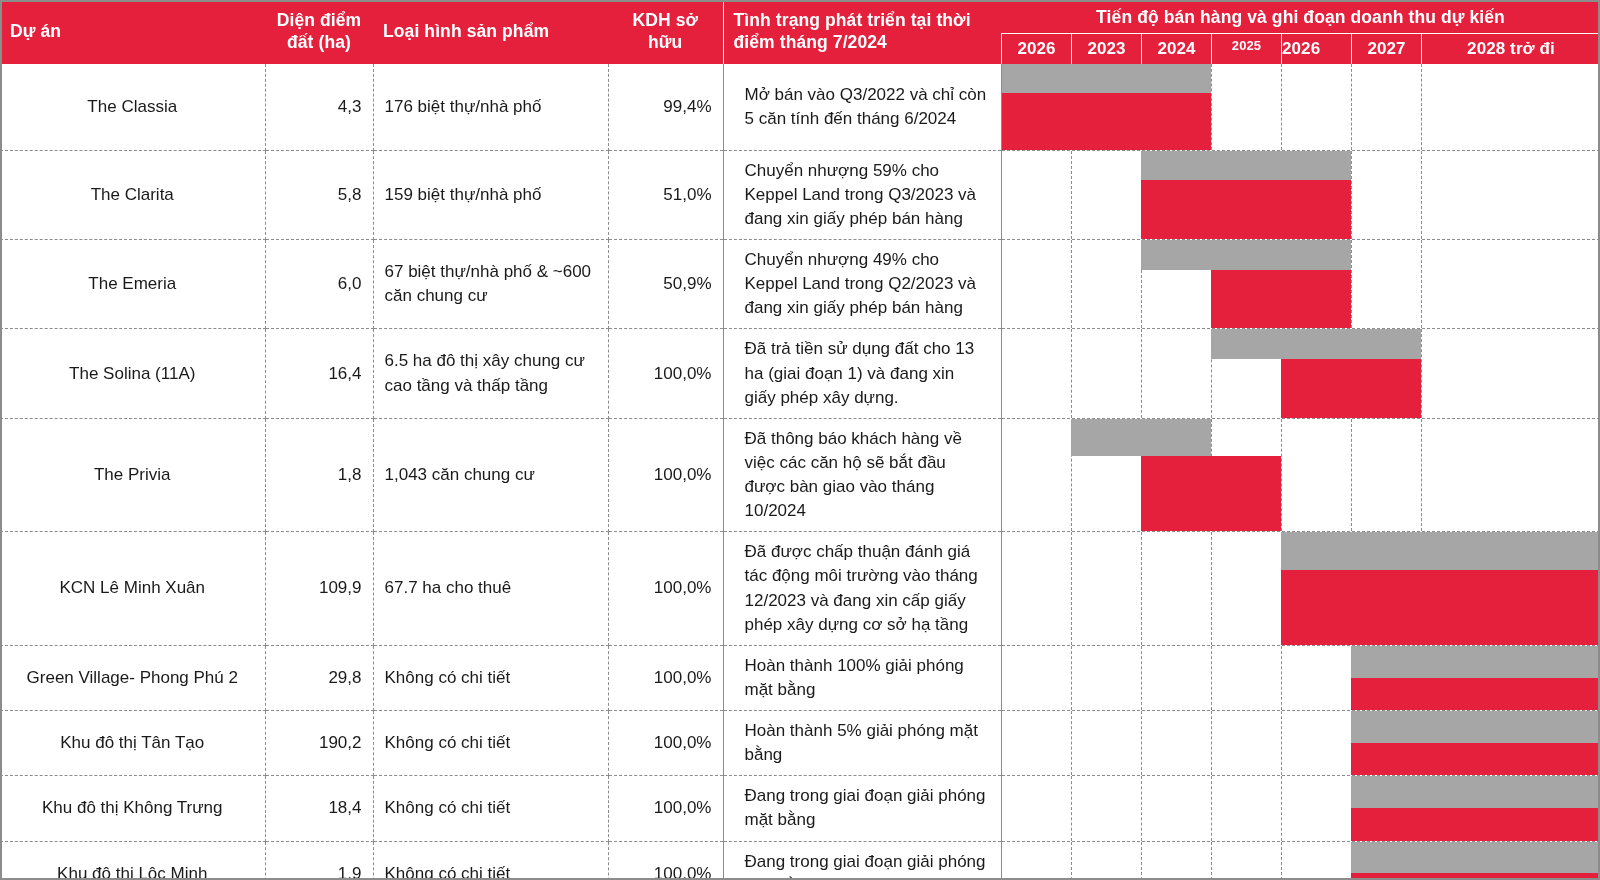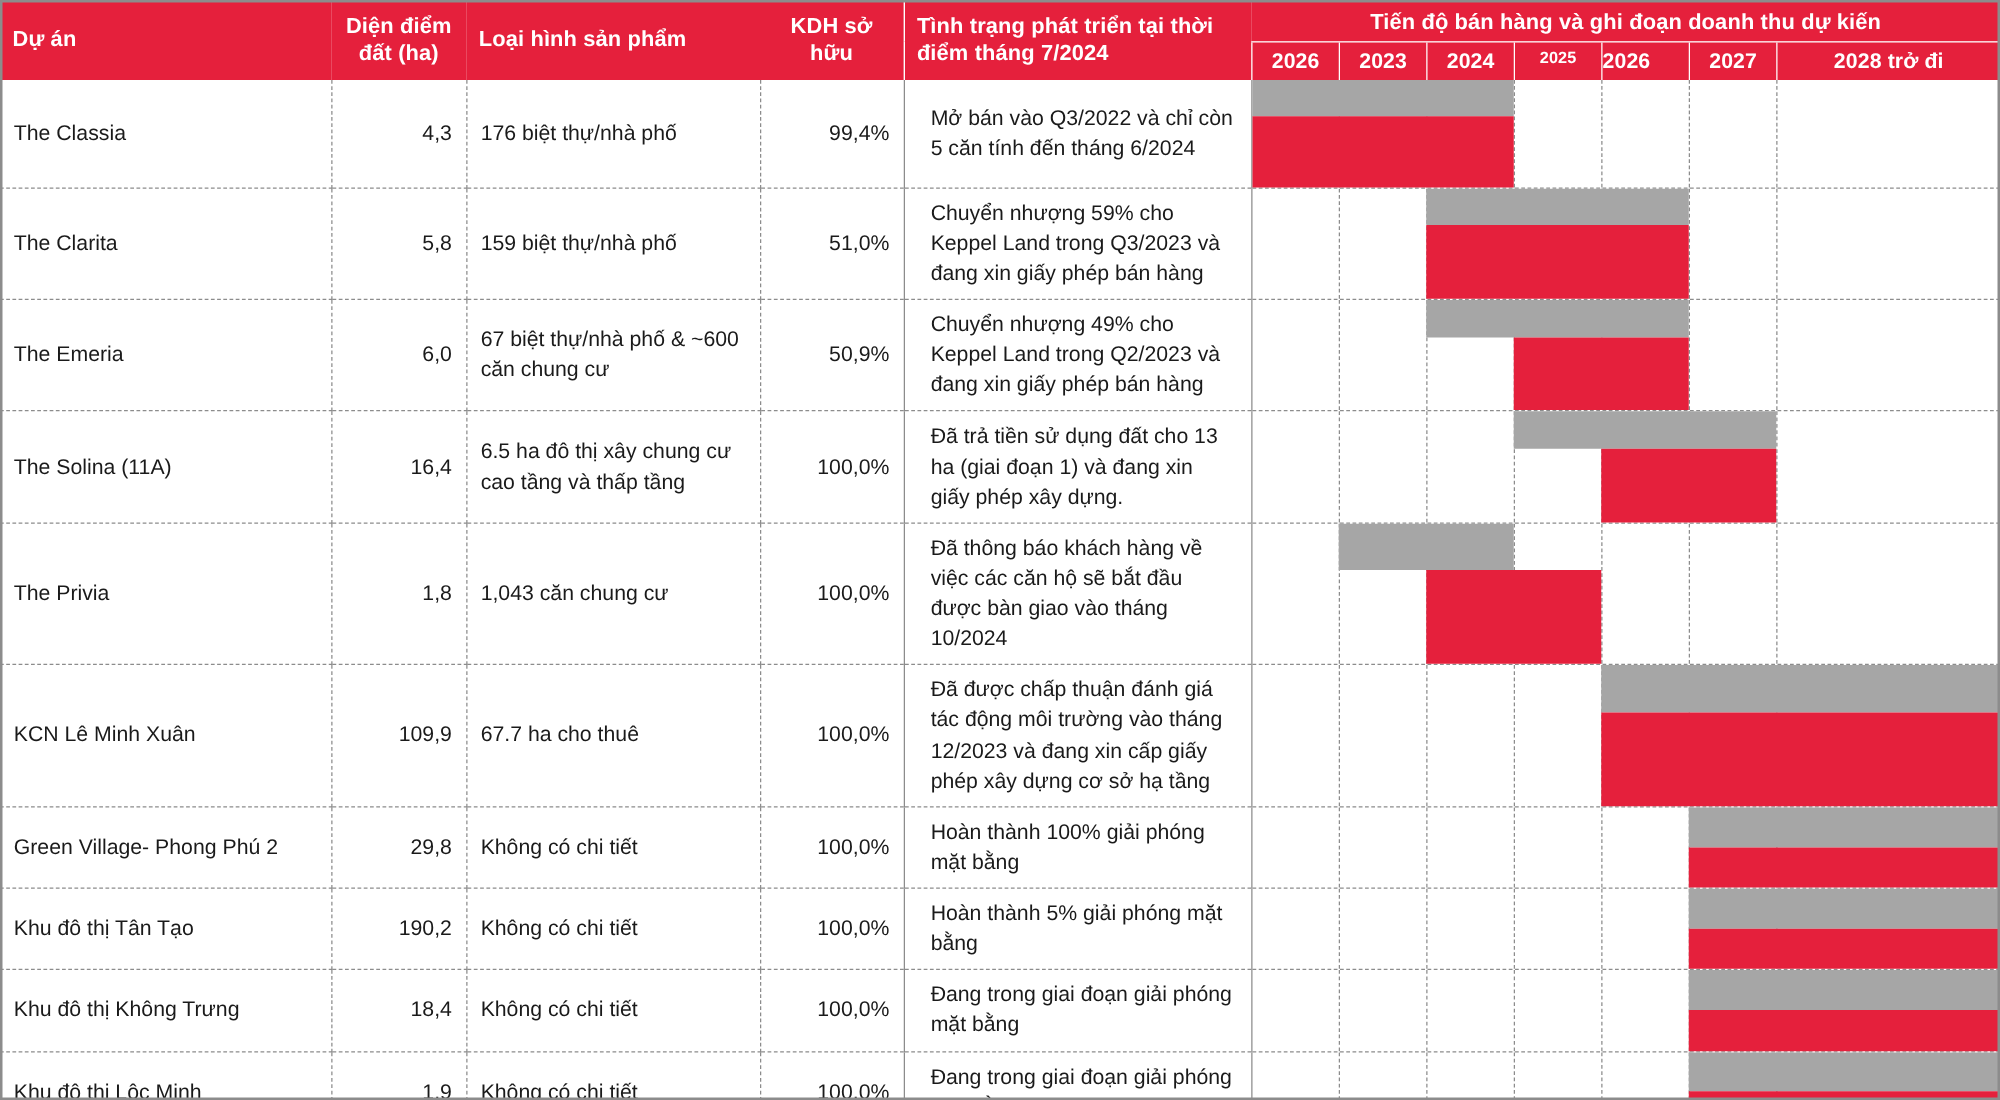--- a/index.html
+++ b/index.html
@@ -46,21 +46,21 @@
     font-size:17px;
     line-height:1.42;
     padding:8px 11px;
     vertical-align:middle;
     border-bottom:1px dashed #8c8c8c;
     border-right:1px dashed #8c8c8c;
     background:#ffffff;
     color:#1a1a1a;
   }
   tbody tr:last-child td{border-bottom:none;}
-  td.c-name{text-align:left;border-right:1px dashed #8c8c8c;margin-left:24px;}
+  td.c-name{text-align:center;border-right:1px dashed #8c8c8c;margin-left:24px;}
   td.c-num{text-align:right;}
   td.c-type{text-align:left;}
   td.c-own{text-align:right;}
   td.c-status{
     text-align:left;
     border-right:1px solid #8c8c8c;
     border-left:1px solid #8c8c8c;
     padding-left:21px;
   }
 

